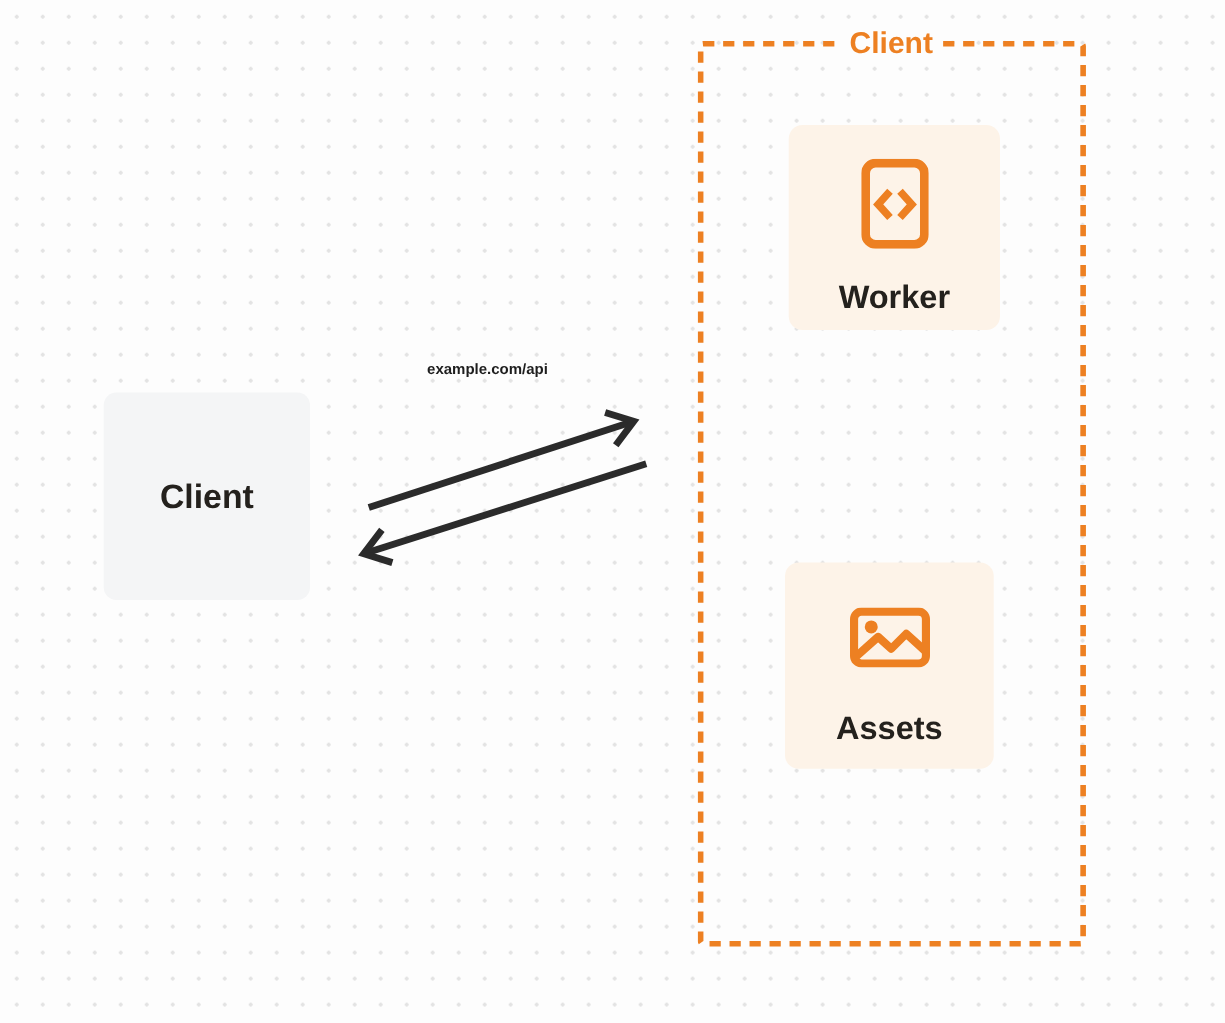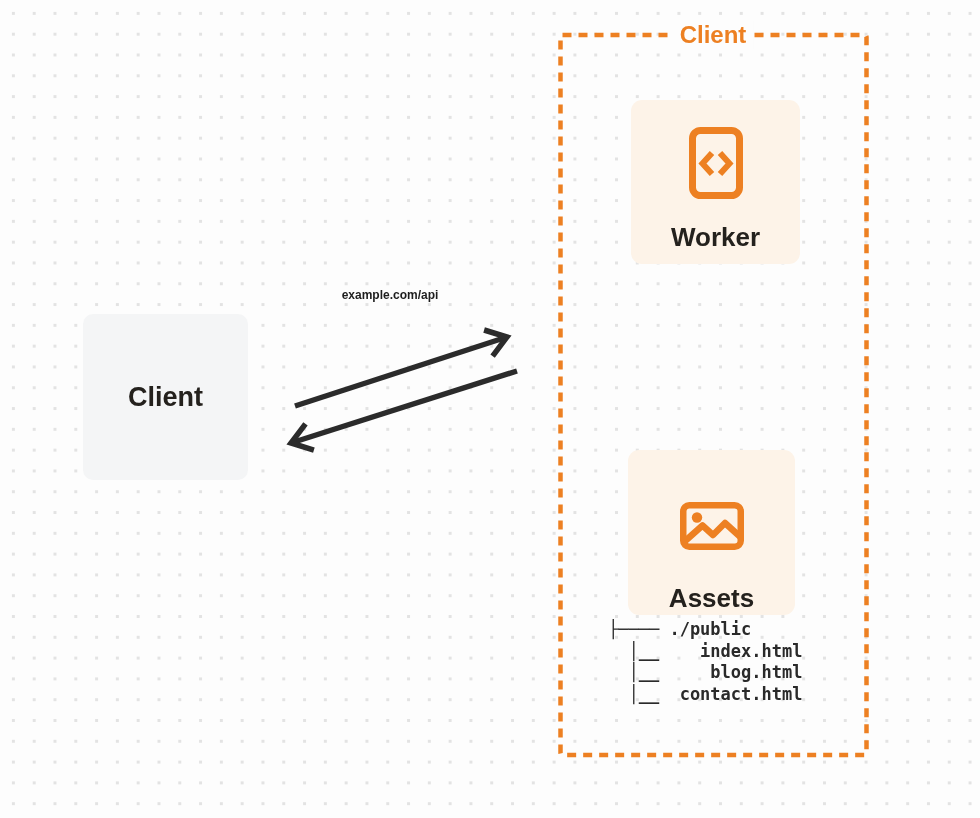--- a/index.html
+++ b/index.html
@@ -64,21 +64,21 @@
     white-space:nowrap;
   }
   .card{
     position:absolute;
     background:var(--card-bg);
     border-radius:11px;
     display:flex;flex-direction:column;align-items:center;
   }
   .worker-card{left:631px;top:100px;width:169px;height:164px;padding-top:27px;box-sizing:border-box;}
   .worker-card .card-label{margin-top:24px;}
-  .assets-card{left:628px;top:450px;width:167px;height:165px;padding-top:52px;box-sizing:border-box;}
+  .assets-card{left:628px;top:450px;width:167px;height:165px;padding-top:36px;box-sizing:border-box;}
   .assets-card .card-label{margin-top:34px;}
   .card-label{
     font-size:26px;font-weight:700;color:var(--text-dark);line-height:28px;
   }
   .ico-stroke{fill:none;stroke:var(--accent);}
   .ico-fill{fill:var(--accent);stroke:none;}
   .file-tree{
     position:absolute;left:608px;top:619px;margin:0;
     font-family:"DejaVu Sans Mono",monospace;
     font-size:17px;line-height:21.5px;font-weight:700;
@@ -124,18 +124,14 @@
 
   <div class="card assets-card">
     <svg class="icon" width="64" height="48" viewBox="0 0 64 48">
       <polyline class="ico-stroke" points="4,40 22.5,23.5 33,33 45,21 61,35.5" stroke-width="6.5" stroke-linejoin="round"></polyline>
       <rect class="dash-none ico-stroke" x="3.25" y="3.25" width="57.5" height="41.5" rx="6" stroke-width="6.5"></rect>
       <circle class="ico-fill" cx="17" cy="15.5" r="5.2"></circle>
     </svg>
     <div class="card-label">Assets</div>
   </div>
 
-  <pre class="file-tree">├──── ./public
-  │__    index.html
-  │__     blog.html
-  │__  contact.html</pre>
 
 </div>
 
 </body></html>

